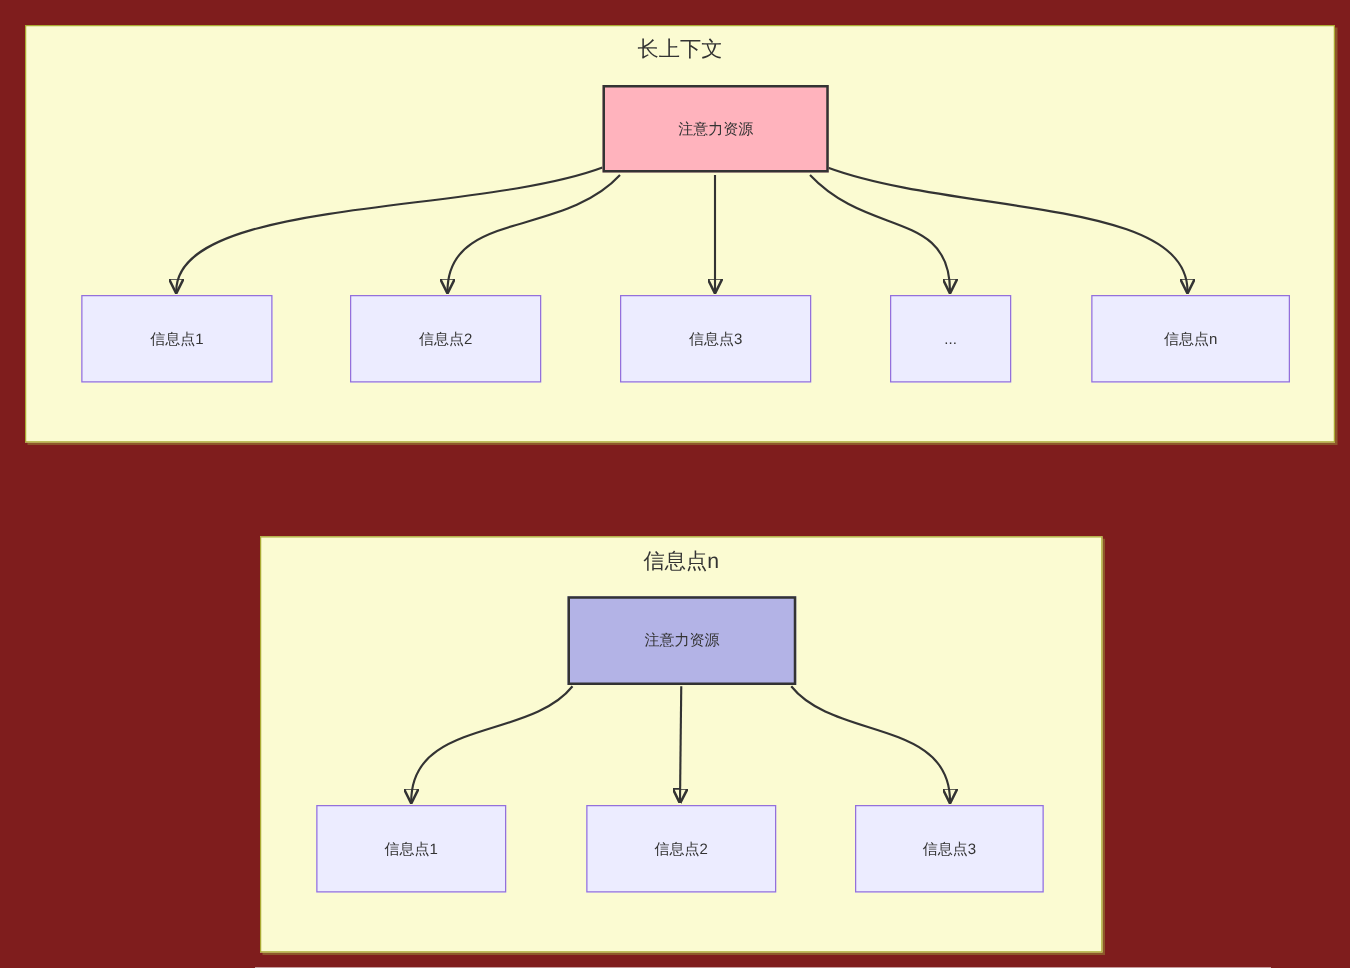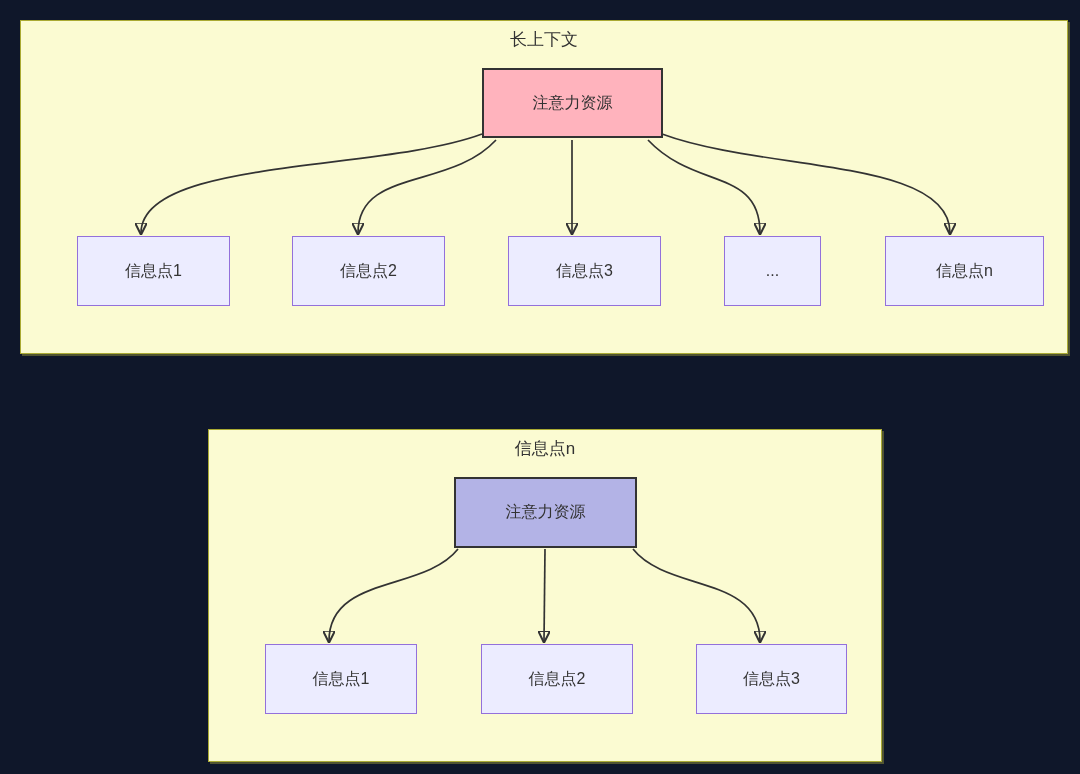--- a/index.html
+++ b/index.html
@@ -1,41 +1,41 @@
 <!DOCTYPE html>
 <html><head>
 <meta charset="utf-8">
 <style>
   html,body{margin:0;padding:0;background:#ffffff;}
   .page{
-    position:relative;width:1080px;height:774px;background:#0f172a;
+    position:relative;width:1080px;height:774px;background:#7f1d1d;
     font-family:"Liberation Sans",sans-serif;color:#333333;overflow:hidden;
   }
   .ctx{
     position:absolute;box-sizing:border-box;
     background:#fbfbd2;border:1px solid #aaaa33;
     box-shadow:2px 2px 0 rgba(160,160,60,0.45);
   }
   .ctx-long{left:20px;top:20px;width:1048px;height:334px;}
   .ctx-short{left:208px;top:429px;width:674px;height:333px;}
   .ctx-title{
     position:absolute;top:7px;left:0;right:0;text-align:center;
     font-size:17px;color:#333333;
   }
   .arrows{position:absolute;left:0;top:0;width:1080px;height:774px;pointer-events:none;}
   .arrows path{fill:none;stroke:#333333;stroke-width:1.7px;}
   .node{
     position:absolute;box-sizing:border-box;display:flex;
     align-items:center;justify-content:center;
-    font-size:16px;color:#333333;text-align:center;
+    font-size:12px;color:#333333;text-align:center;
   }
   .source{border:2px solid #333333;}
   .source-pink{background:#ffb3bd;left:482px;top:68px;width:181px;height:70px;}
   .source-violet{background:#b3b3e6;left:454px;top:477px;width:183px;height:71px;}
-  .target{background:#ececff;border:1.5px solid #9370db;margin-left:12px;}
+  .target{background:#ececff;border:1.5px solid #9370db;}
   .lt{top:236px;height:70px;}
   .lt1{left:65px;width:153px;}
   .lt2{left:280px;width:153px;}
   .lt3{left:496px;width:153px;}
   .lt4{left:712px;width:97px;}
   .lt5{left:873px;width:159px;}
   .st{top:644px;height:70px;}
   .st1{left:253px;width:152px;}
   .st2{left:469px;width:152px;}
   .st3{left:684px;width:151px;}

